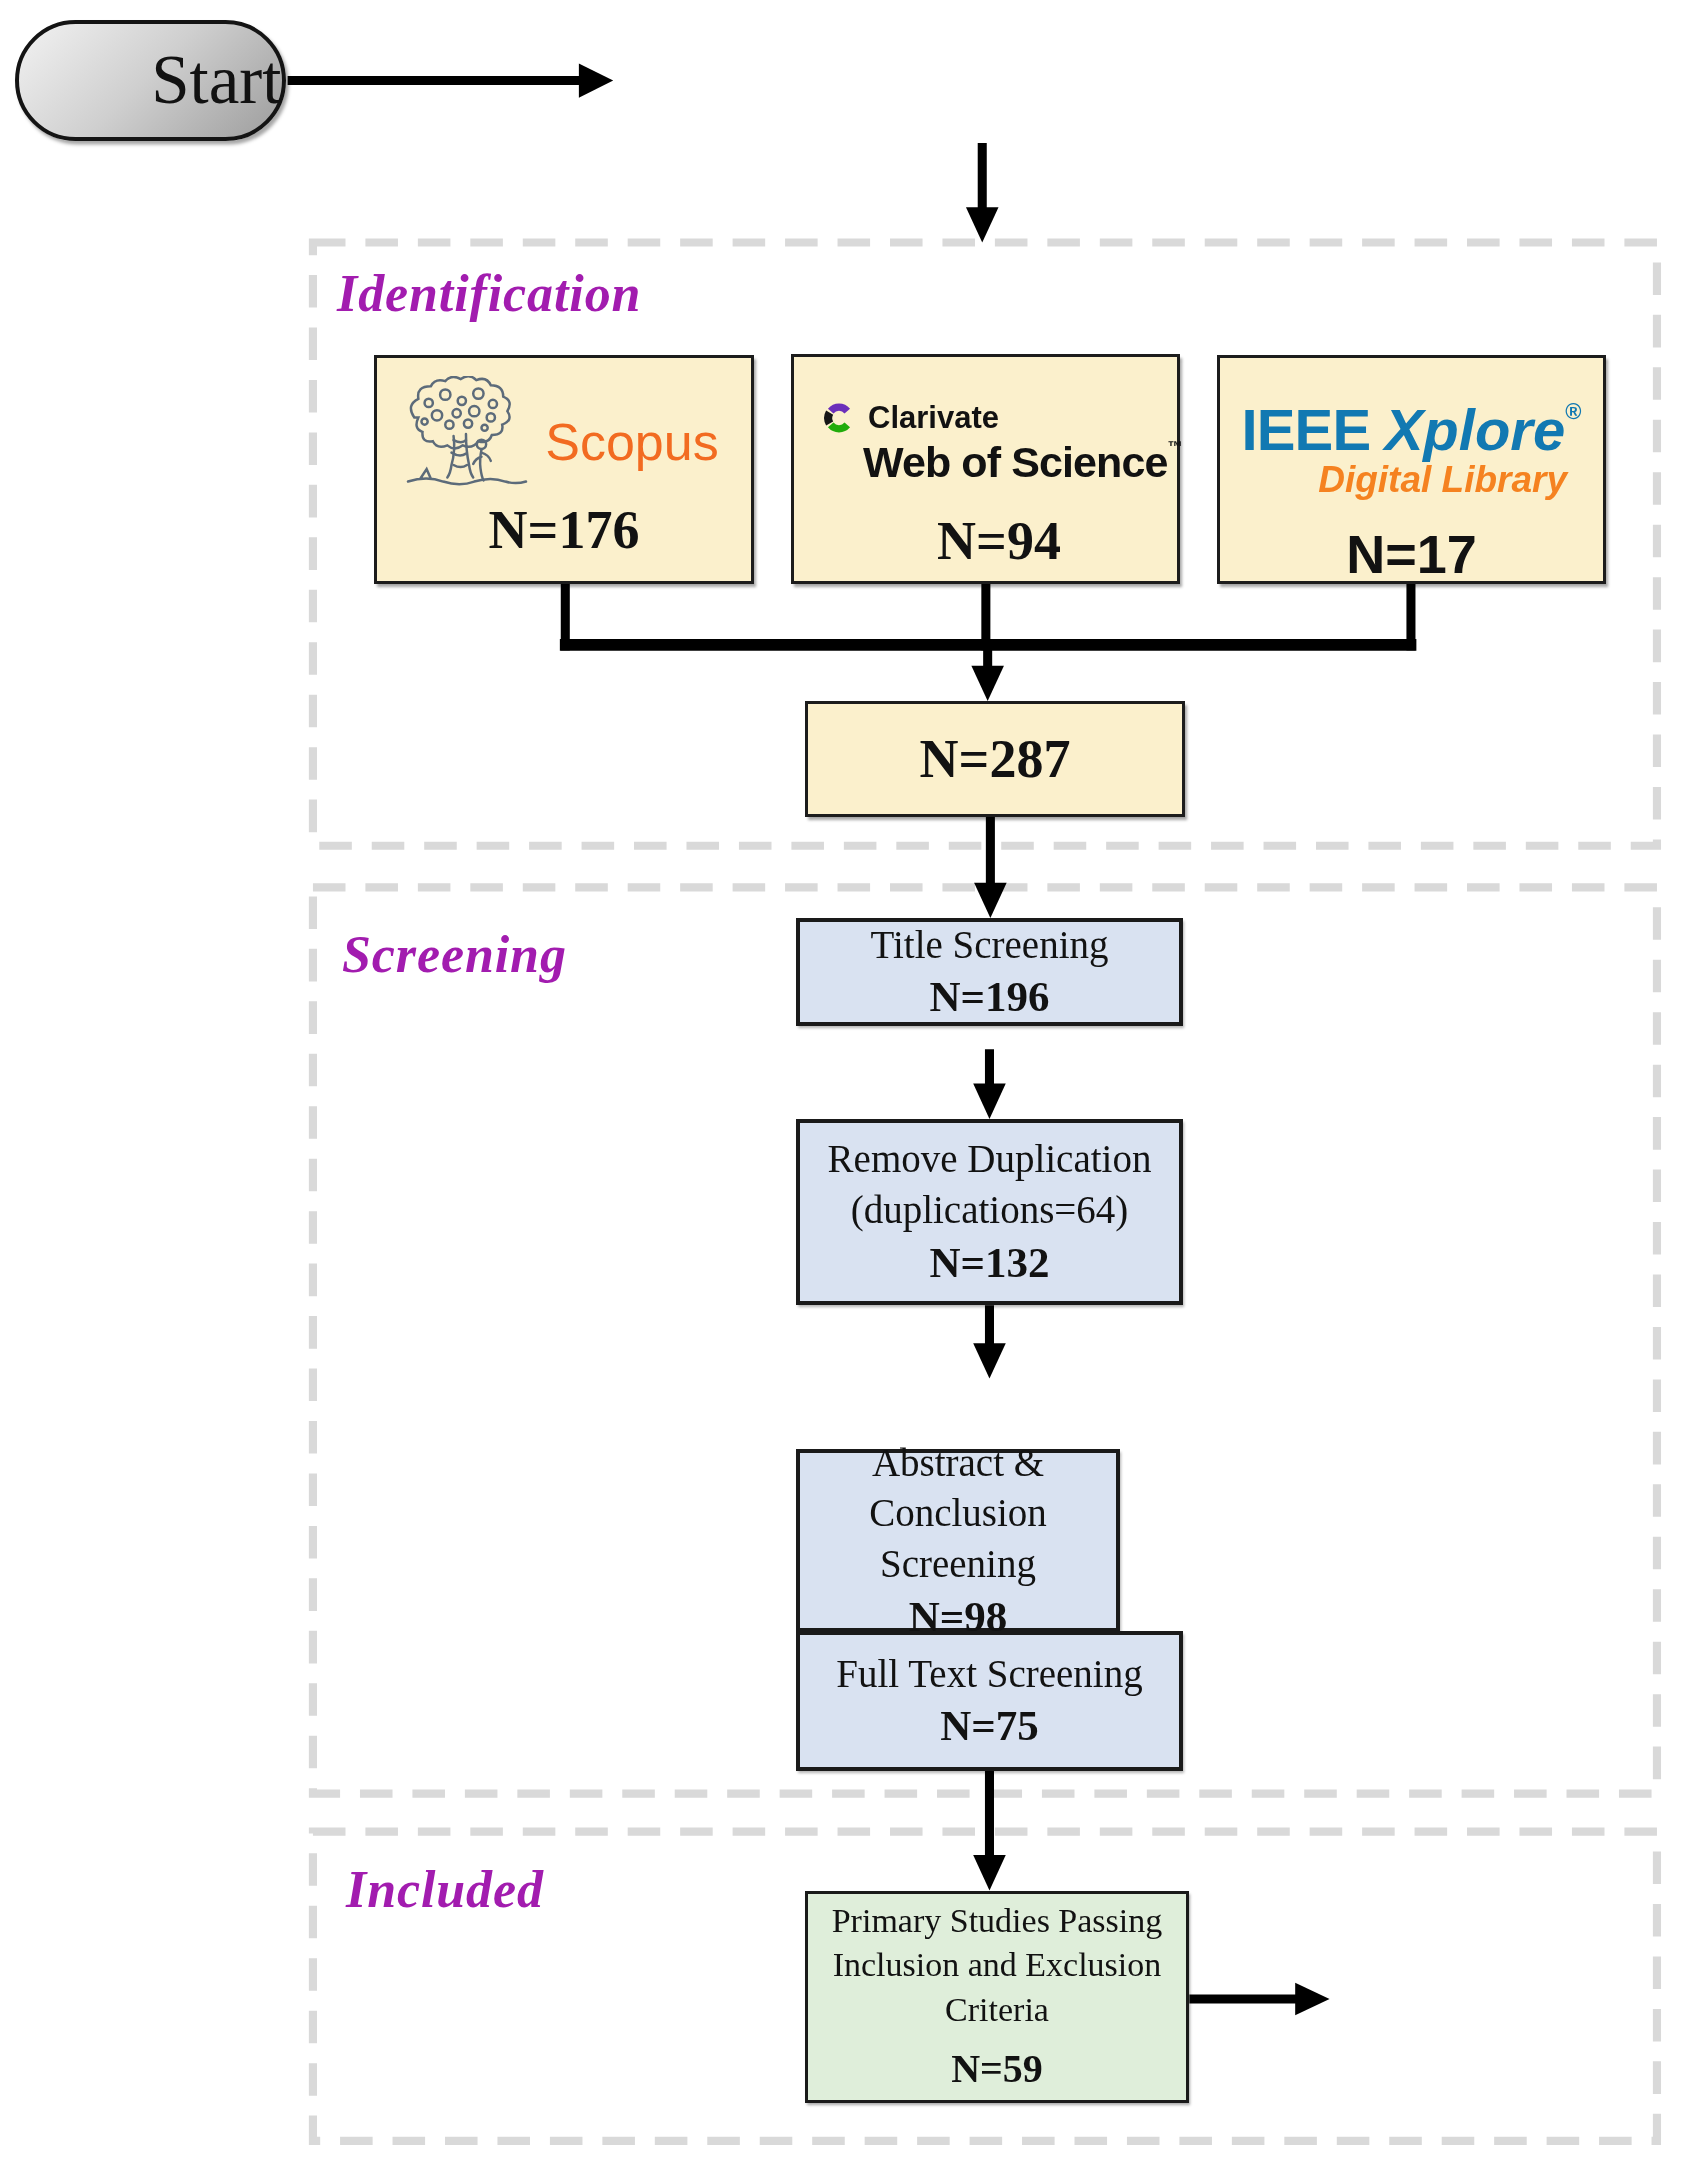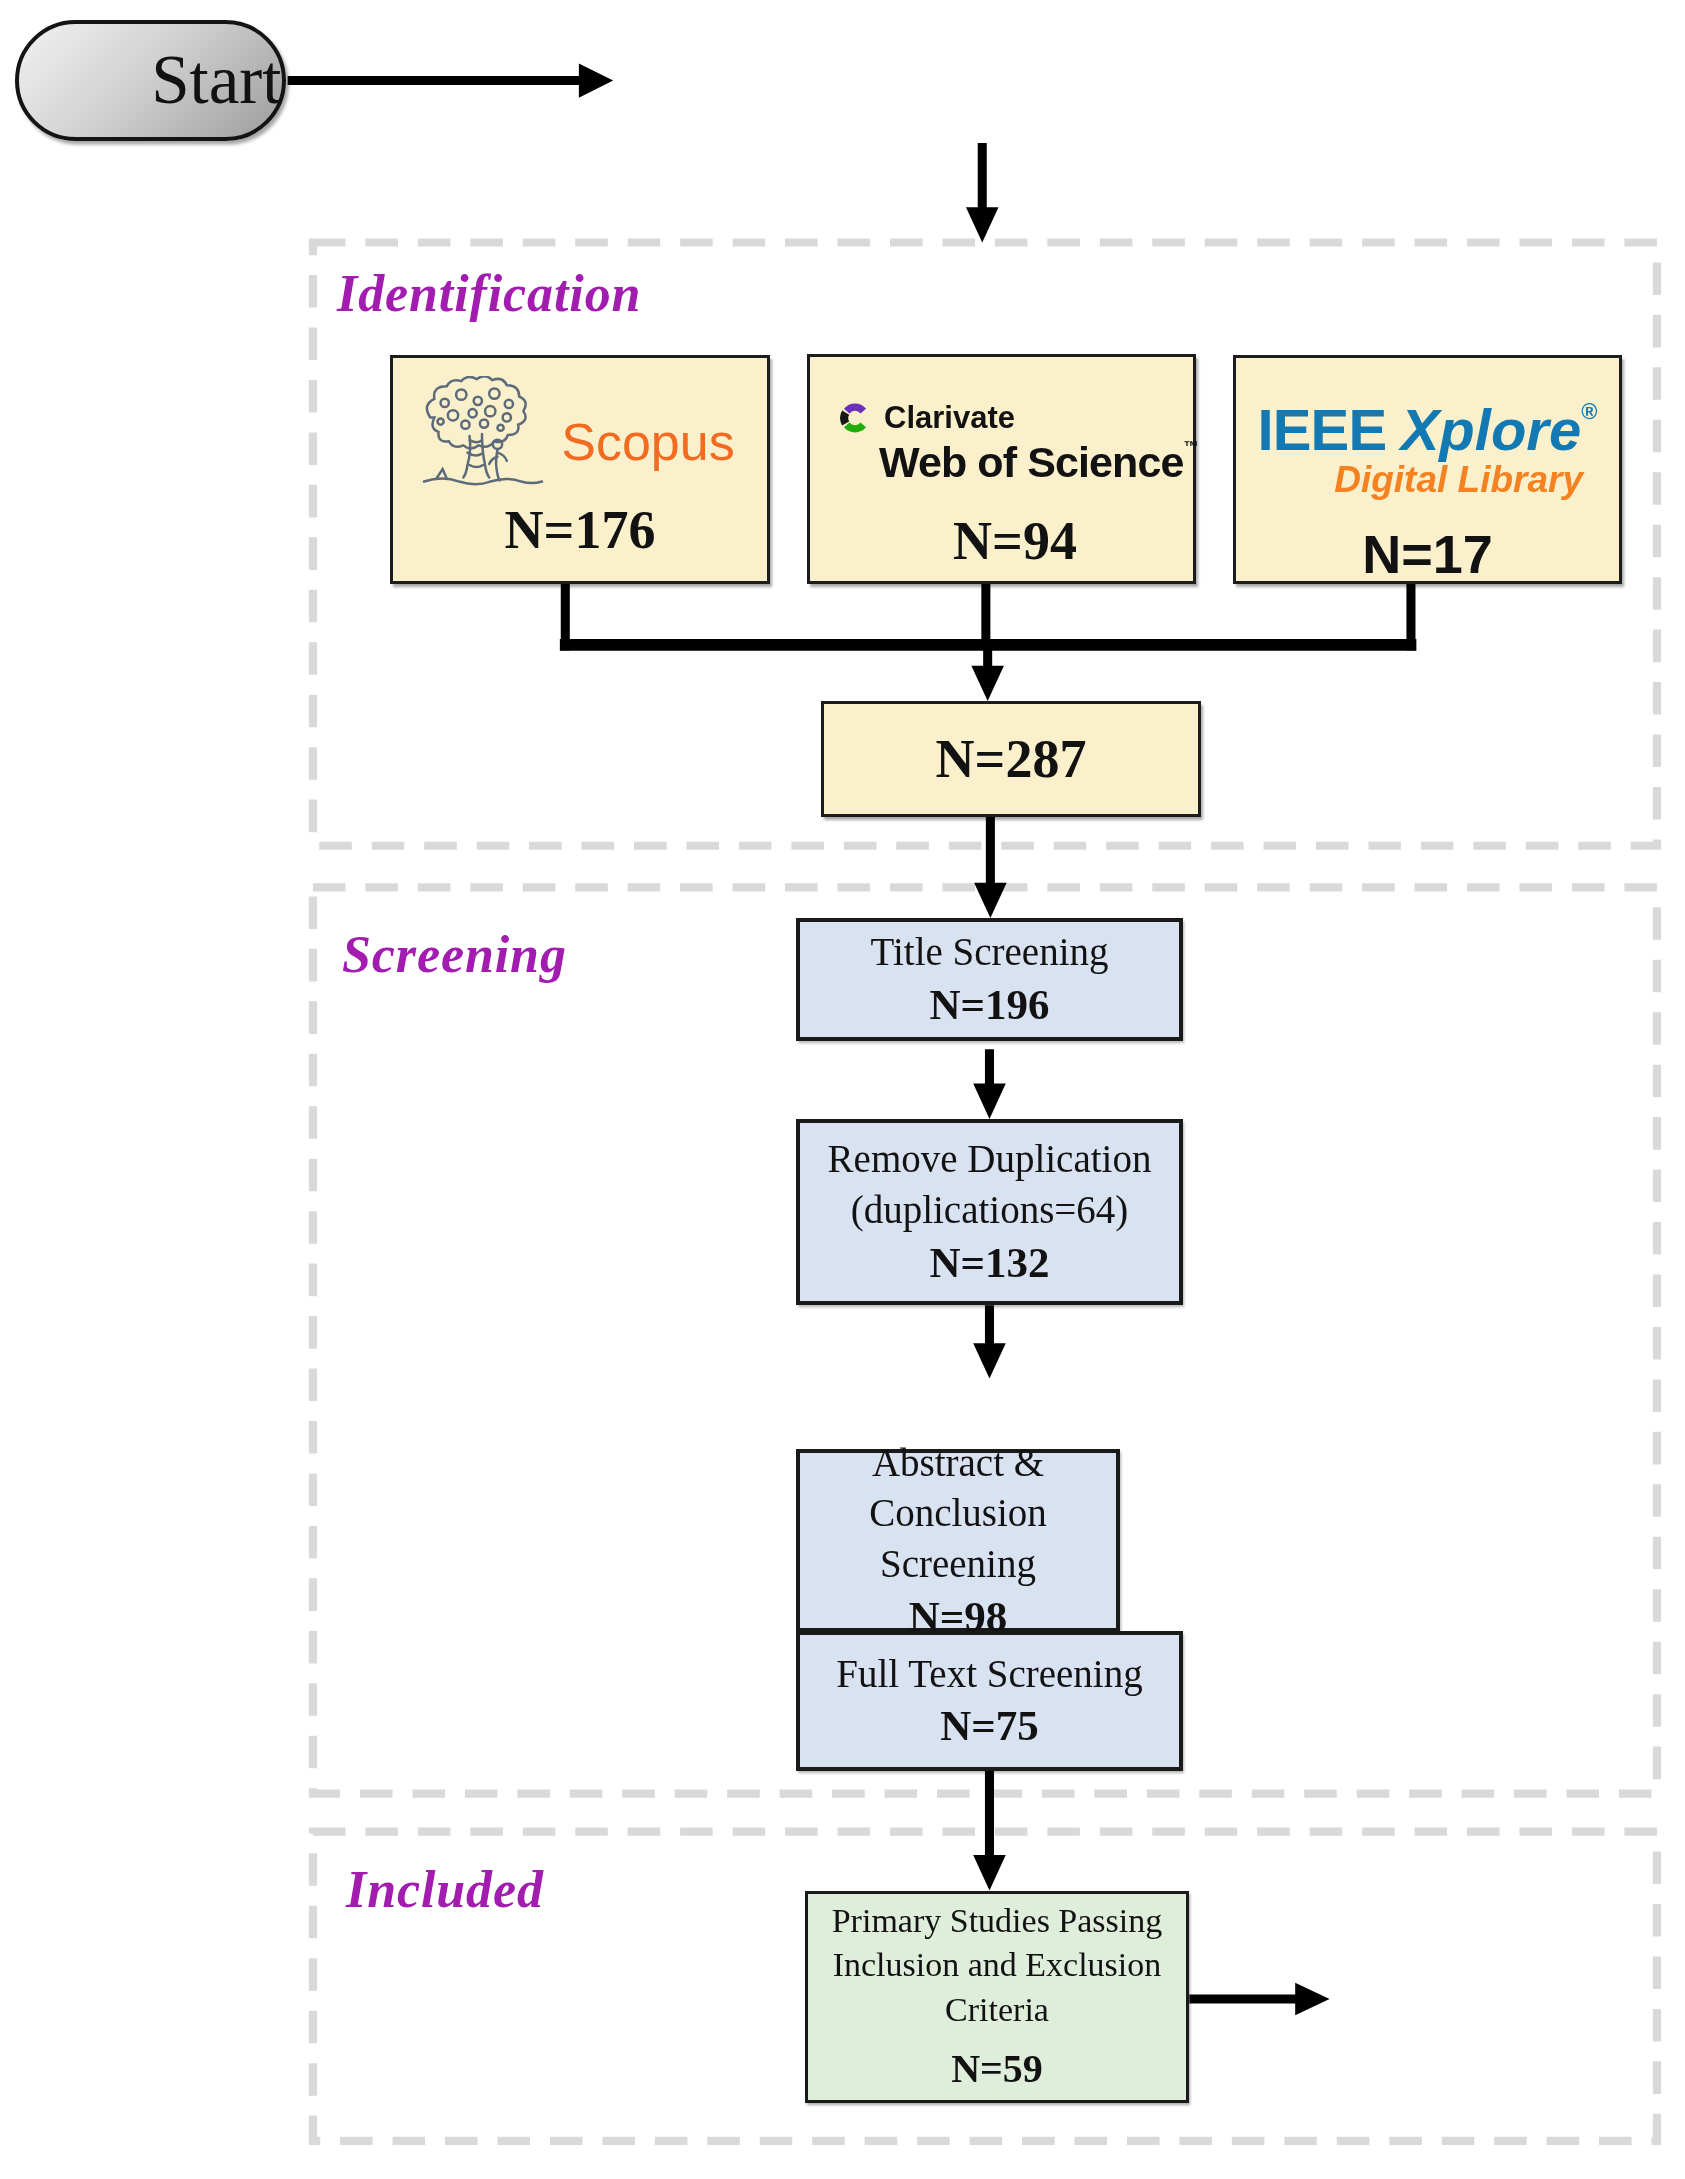--- a/index.html
+++ b/index.html
@@ -24,21 +24,21 @@
     background:linear-gradient(100deg,#8e8e8e 0%,#c6c6c6 48%,#f5f5f5 100%);
     box-shadow:2.7px 3.6px 3.6px rgba(0,0,0,0.35);
   }
   .section-label{
     position:absolute;font-weight:bold;font-style:italic;font-size:52px;
     letter-spacing:0.9px;color:#a21caf;white-space:nowrap;
   }
   .srcbox{
     background:#fbf0cc;border:3.6px solid #1c1c1c;
     box-shadow:2.7px 3.6px 2.7px rgba(0,0,0,0.35);
-    display:flex;flex-direction:column;margin-left:16px;
+    display:flex;flex-direction:column;
   }
   .bigcount{font-size:54px;font-weight:bold;text-align:center;}
   .stepbox{
     background:#d9e2f1;border:4.5px solid #1a1a1a;
     box-shadow:1.8px 2.7px 2.7px rgba(0,0,0,0.3);
     display:flex;flex-direction:column;align-items:center;justify-content:center;
     text-align:center;font-size:39px;line-height:1.3;
   }
   .stepbox .count{font-size:43px;font-weight:bold;line-height:1.25;}
   .greenbox{
@@ -181,21 +181,21 @@
       </div>
       <div class="ieee-sub">Digital Library</div>
       <div class="bigcount ieee-count">N=17</div>
     </div>
   </div>
 
   <div class="abs srcbox" style="left:805px;top:701px;width:380px;height:116px;align-items:center;justify-content:center;">
     <div class="bigcount">N=287</div>
   </div>
 
-  <div class="abs stepbox" style="left:796px;top:918px;width:387px;height:123px;">
+  <div class="abs stepbox" style="left:796px;top:918px;width:387px;height:108px;">
     <span>Title Screening</span>
     <span class="count">N=196</span>
   </div>
 
   <div class="abs stepbox" style="left:796px;top:1119px;width:387px;height:186px;">
     <span>Remove Duplication</span>
     <span>(duplications=64)</span>
     <span class="count">N=132</span>
   </div>
 

